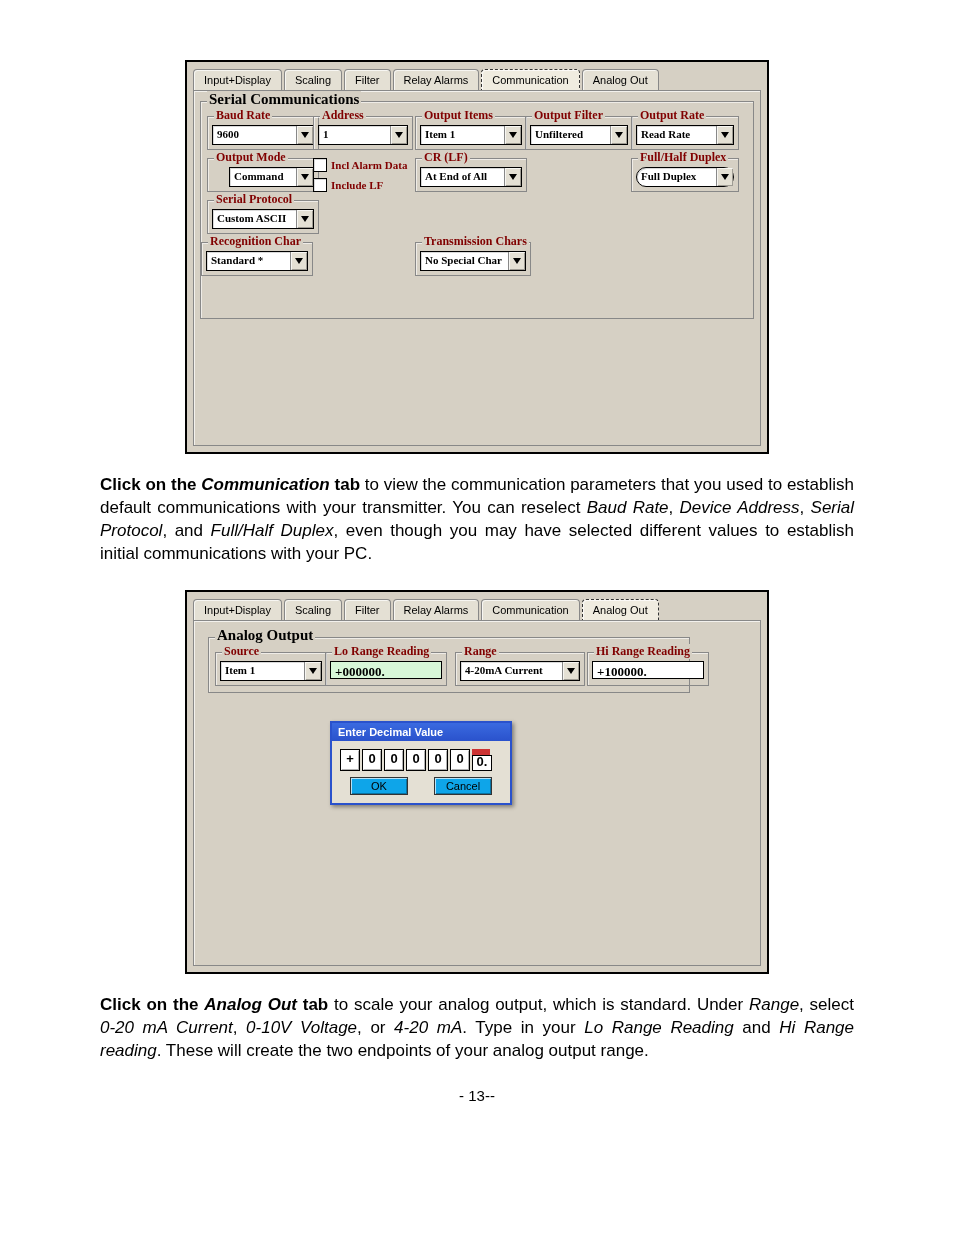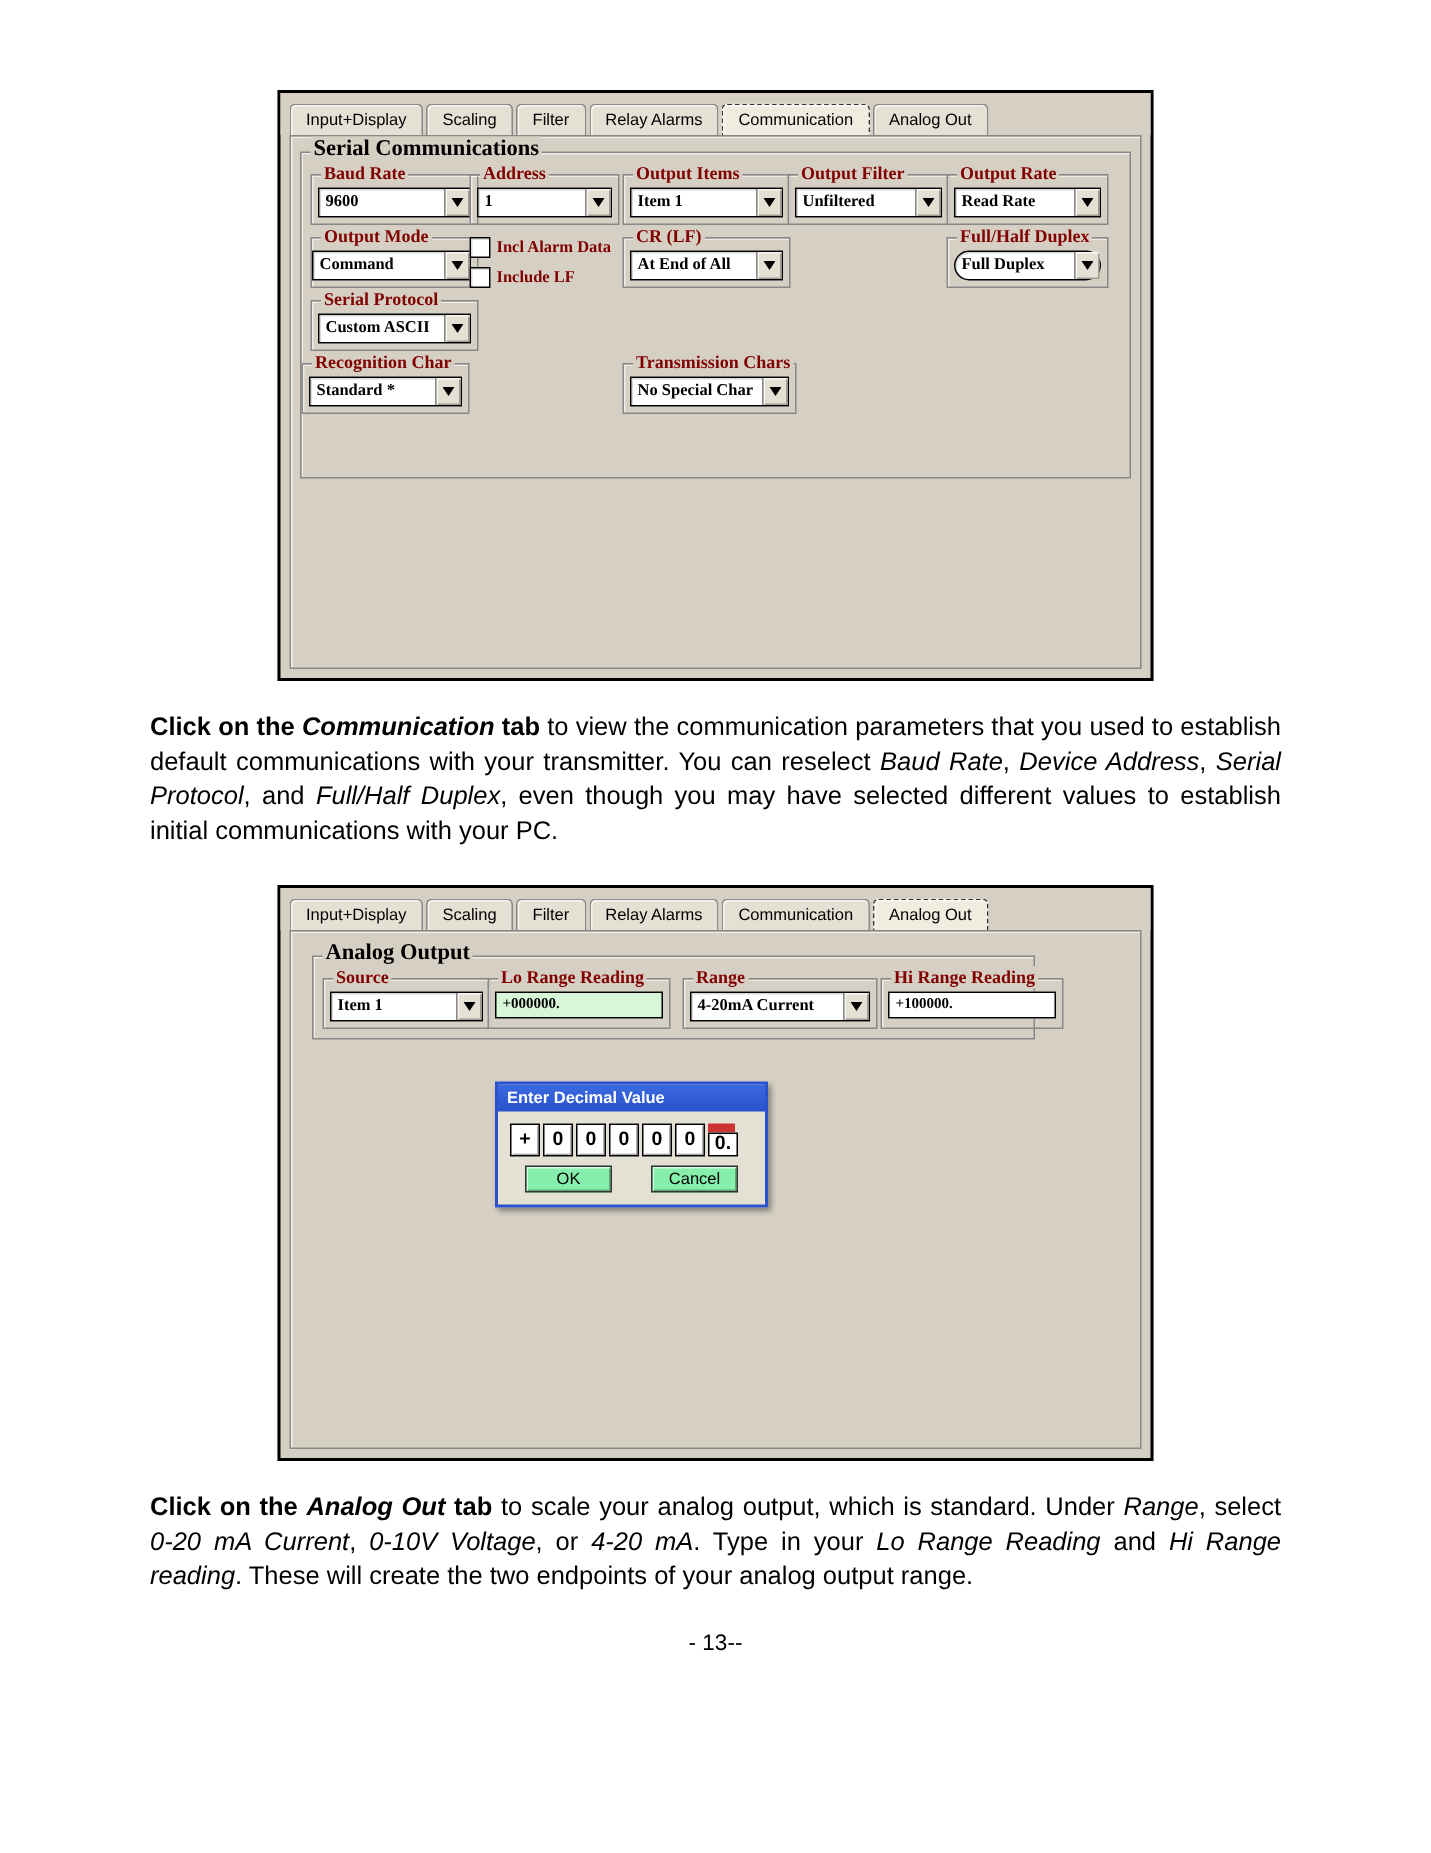--- a/index.html
+++ b/index.html
@@ -112,21 +112,21 @@
     justify-content: center;
   }
   .arrow svg { width: 8px; height: 6px; }
   .textbox {
     display: block;
     border: 1px solid #000;
     background: #fff;
     height: 18px;
     padding: 2px 4px;
     font-family: Georgia, "Times New Roman", serif;
-    font-size: 10px;
+    font-size: 13px;
     font-weight: bold;
     box-sizing: border-box;
   }
   .textbox.greenish {
     background: #d8f7d8;
   }
   .checkbox-row {
     display: flex;
     align-items: center;
     gap: 4px;
@@ -201,21 +201,21 @@
     justify-content: space-between;
     padding: 0 18px 8px 18px;
     gap: 20px;
   }
   .popup .btn {
     width: 56px;
     text-align: center;
     font-size: 11px;
     padding: 2px 0;
     border: 1px solid #333;
-    background: #86efac;
+    background: #0ea5e9;
     box-shadow: inset 1px 1px 0 rgba(255,255,255,0.7), inset -1px -1px 0 rgba(0,0,0,0.3);
   }
 
   .page-num {
     text-align: center;
     font-family: Arial, sans-serif;
     font-size: 15px;
     margin-top: 20px;
   }
 </style>
@@ -293,21 +293,21 @@
             <span class="arrow">
               <svg viewBox="0 0 8 6">
                   <polygon points="0,0 8,0 4,6" fill="#000"></polygon>
                 </svg>
             </span>
           </div>
         </div>
 
         <div class="groupbox" style="left:6px; top:56px; width:100px; height:32px;">
           <span class="legend maroon">Output Mode</span>
-          <div class="dropdown" style="position:absolute; left:0; right:4px; top:8px;">
+          <div class="dropdown" style="position:absolute; left:21px; right:4px; top:8px;">
             <span class="val">Command</span>
             <span class="arrow">
               <svg viewBox="0 0 8 6">
                   <polygon points="0,0 8,0 4,6" fill="#000"></polygon>
                 </svg>
             </span>
           </div>
         </div>
 
         <div style="position:absolute; left:112px; top:56px; width:96px;">

